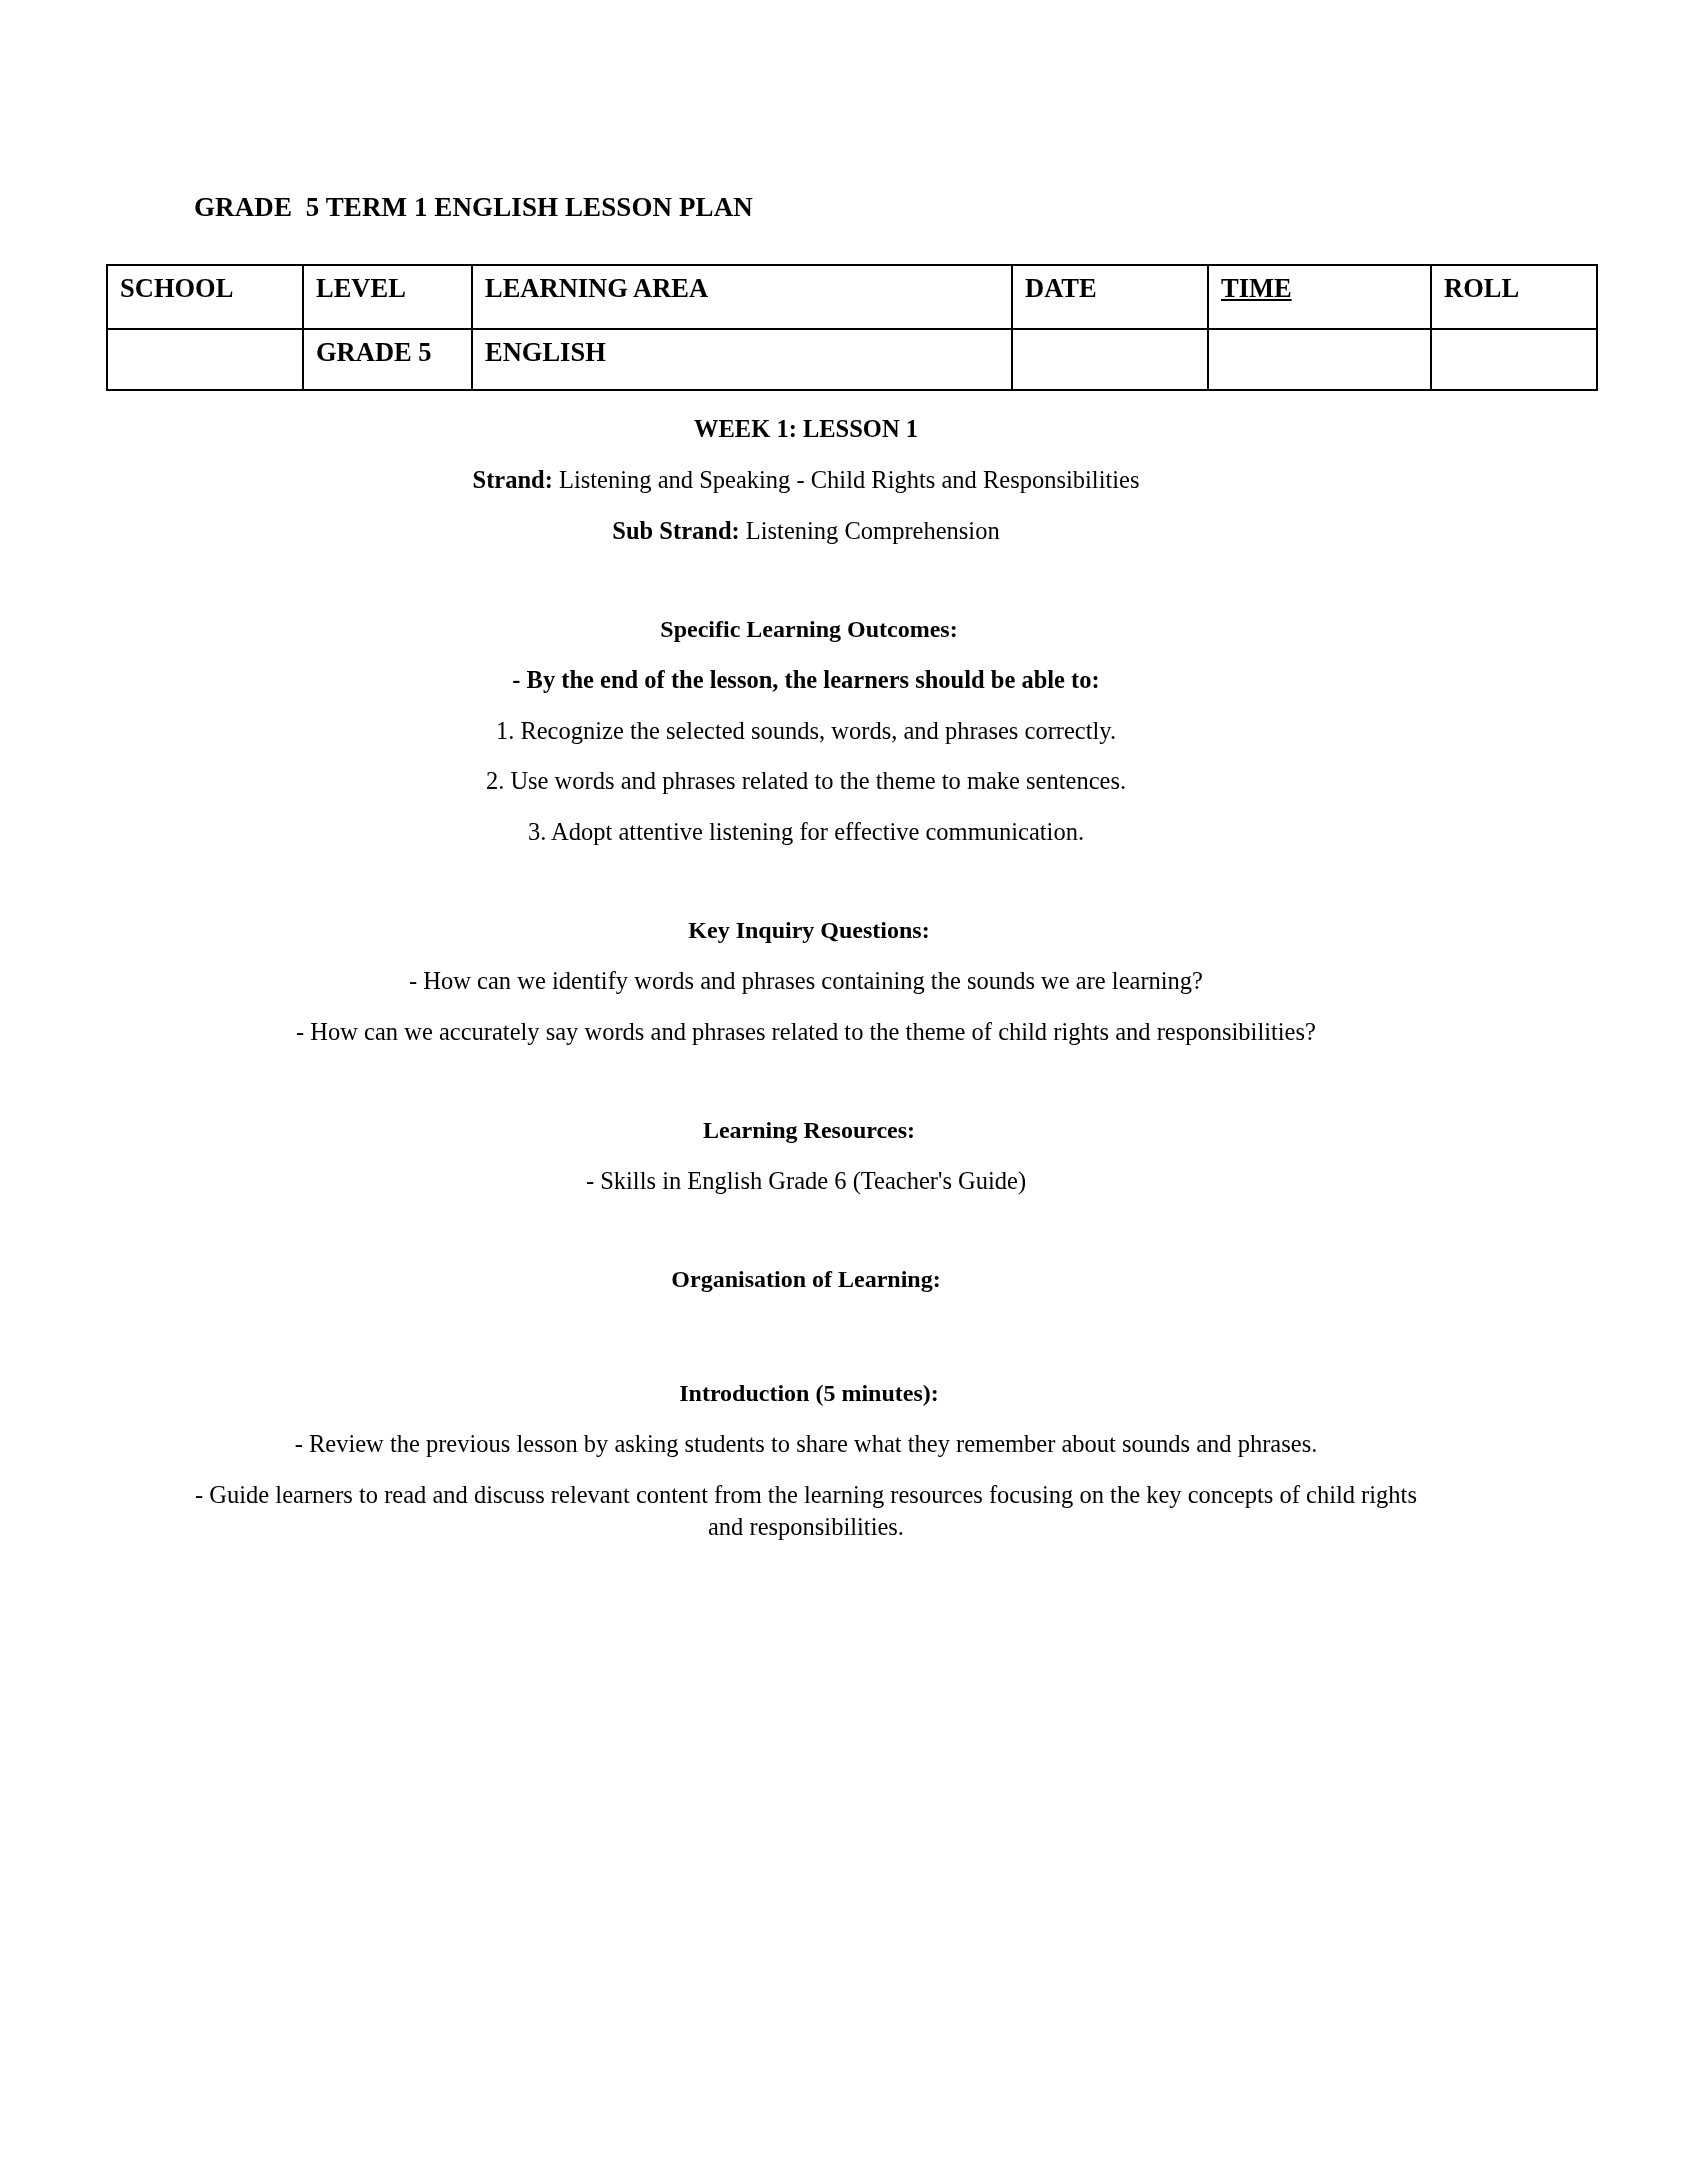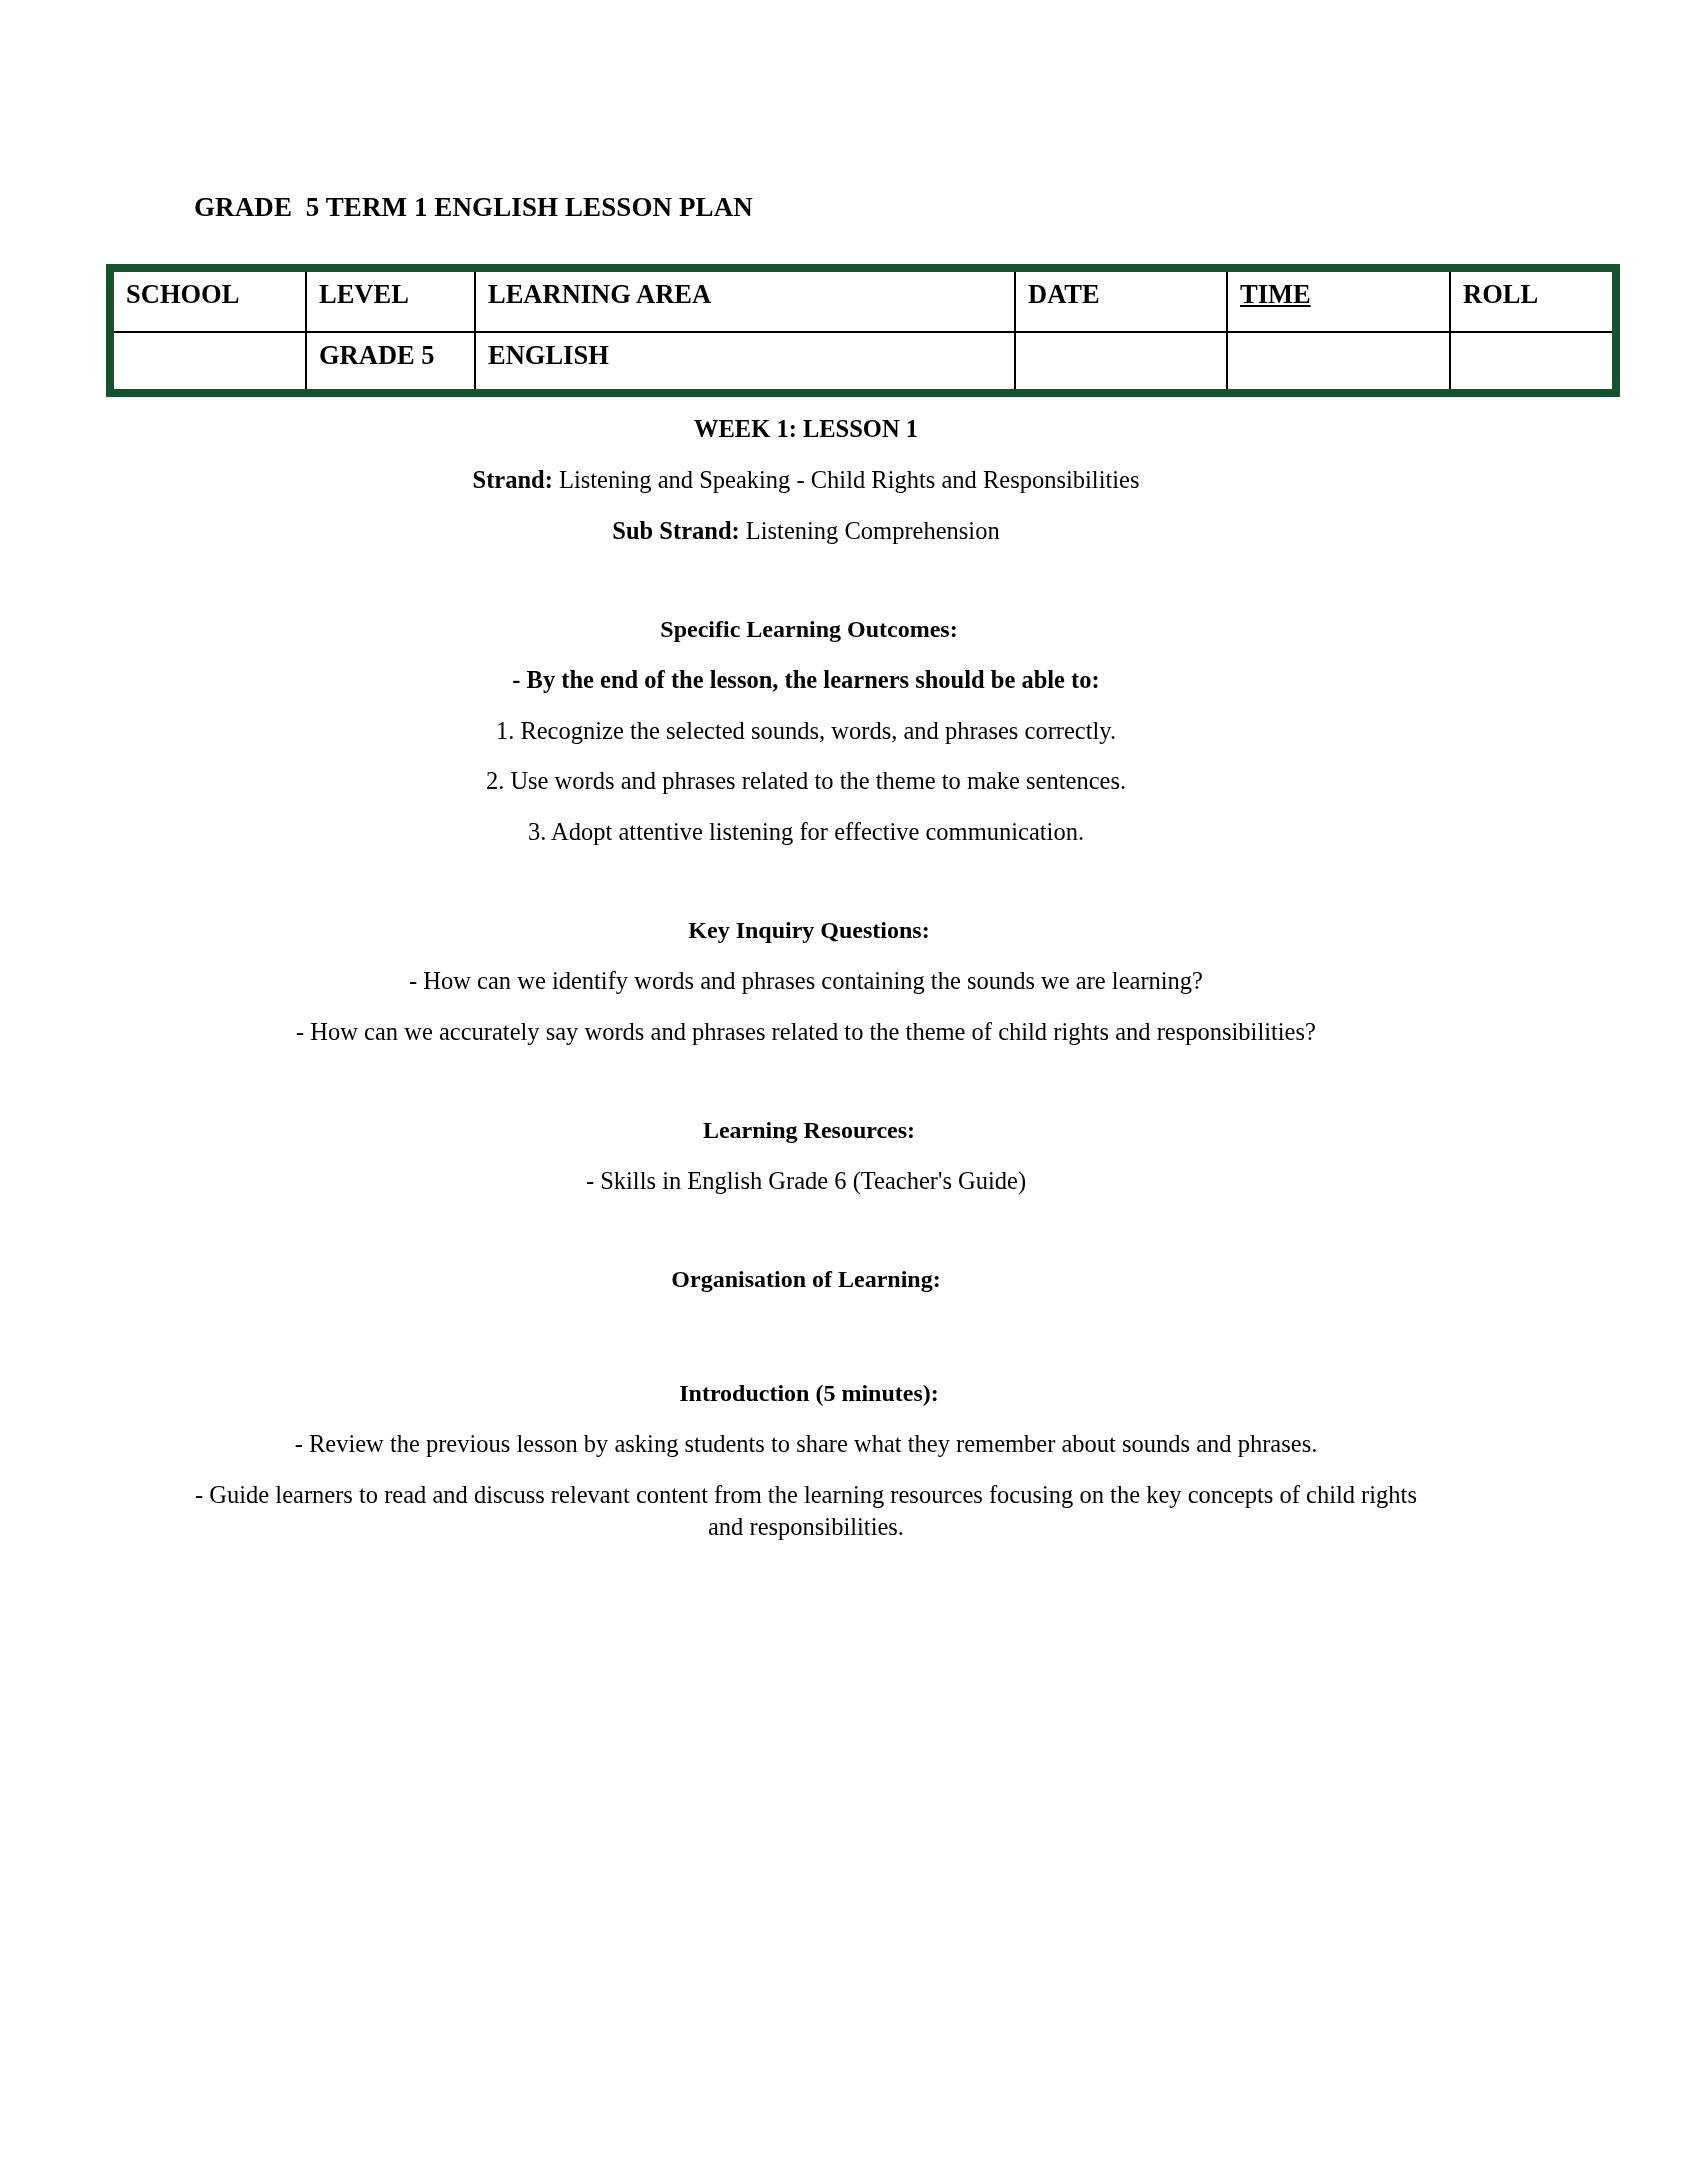--- a/index.html
+++ b/index.html
@@ -40,38 +40,38 @@
   .info-table-wrap {
     position: absolute;
     left: 106px;
     top: 264px;
     width: 1475px;
   }
   table.info-table {
     border-collapse: collapse;
     table-layout: fixed;
     width: 1475px;
-    border: 8px solid #14532d;
+    border: 2px solid #14532d;
   }
   table.info-table td {
     border: 2px solid #000000;
     vertical-align: top;
     padding: 8px 0 0 12px;
     font-size: 26.5px;
     font-weight: bold;
     line-height: 1.1;
     height: 57px;
     box-sizing: border-box;
   }
   table.info-table tr.row-head td { height: 64px; }
   table.info-table tr.row-body td { height: 61px; }
   .col-school  { width: 196px; }
   .col-level   { width: 169px; }
   .col-area    { width: 540px; }
-  .col-date    { width: 212px; }
+  .col-date    { width: 196px; }
   .col-time    { width: 223px; text-decoration: underline; }
   .col-roll    { width: 166px; }
 
   
   .body-area {
     position: absolute;
     left: 194px;
     top: 413px;
     width: 1224px;
     text-align: center;

